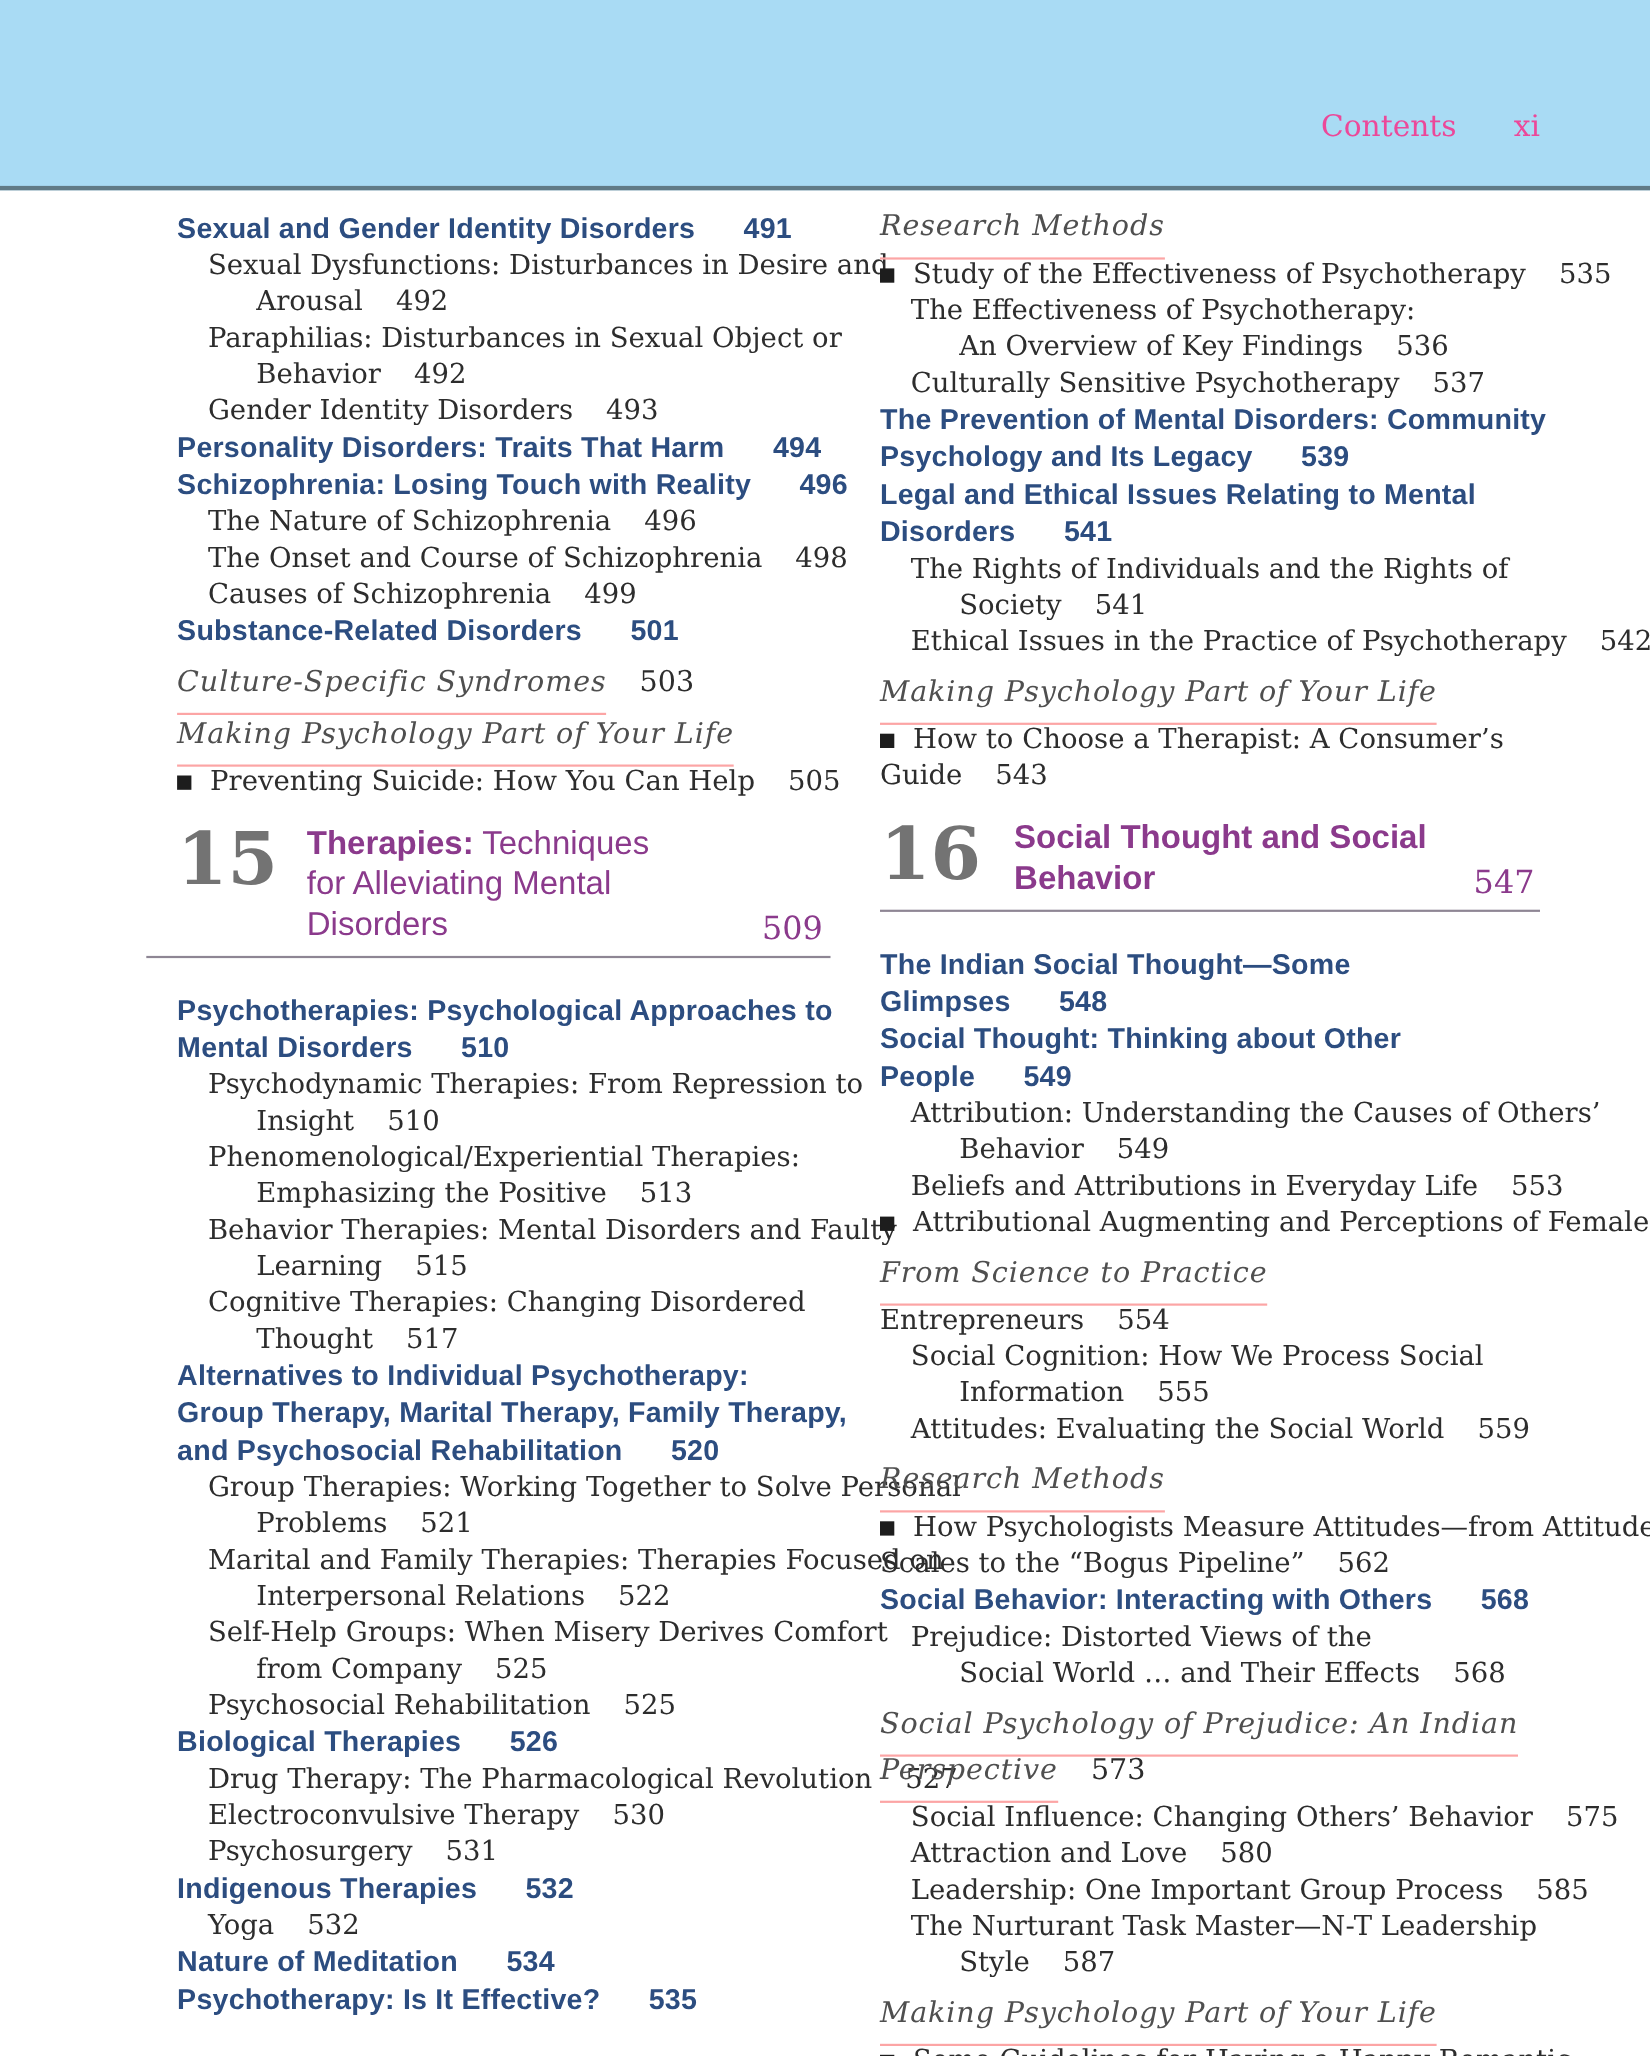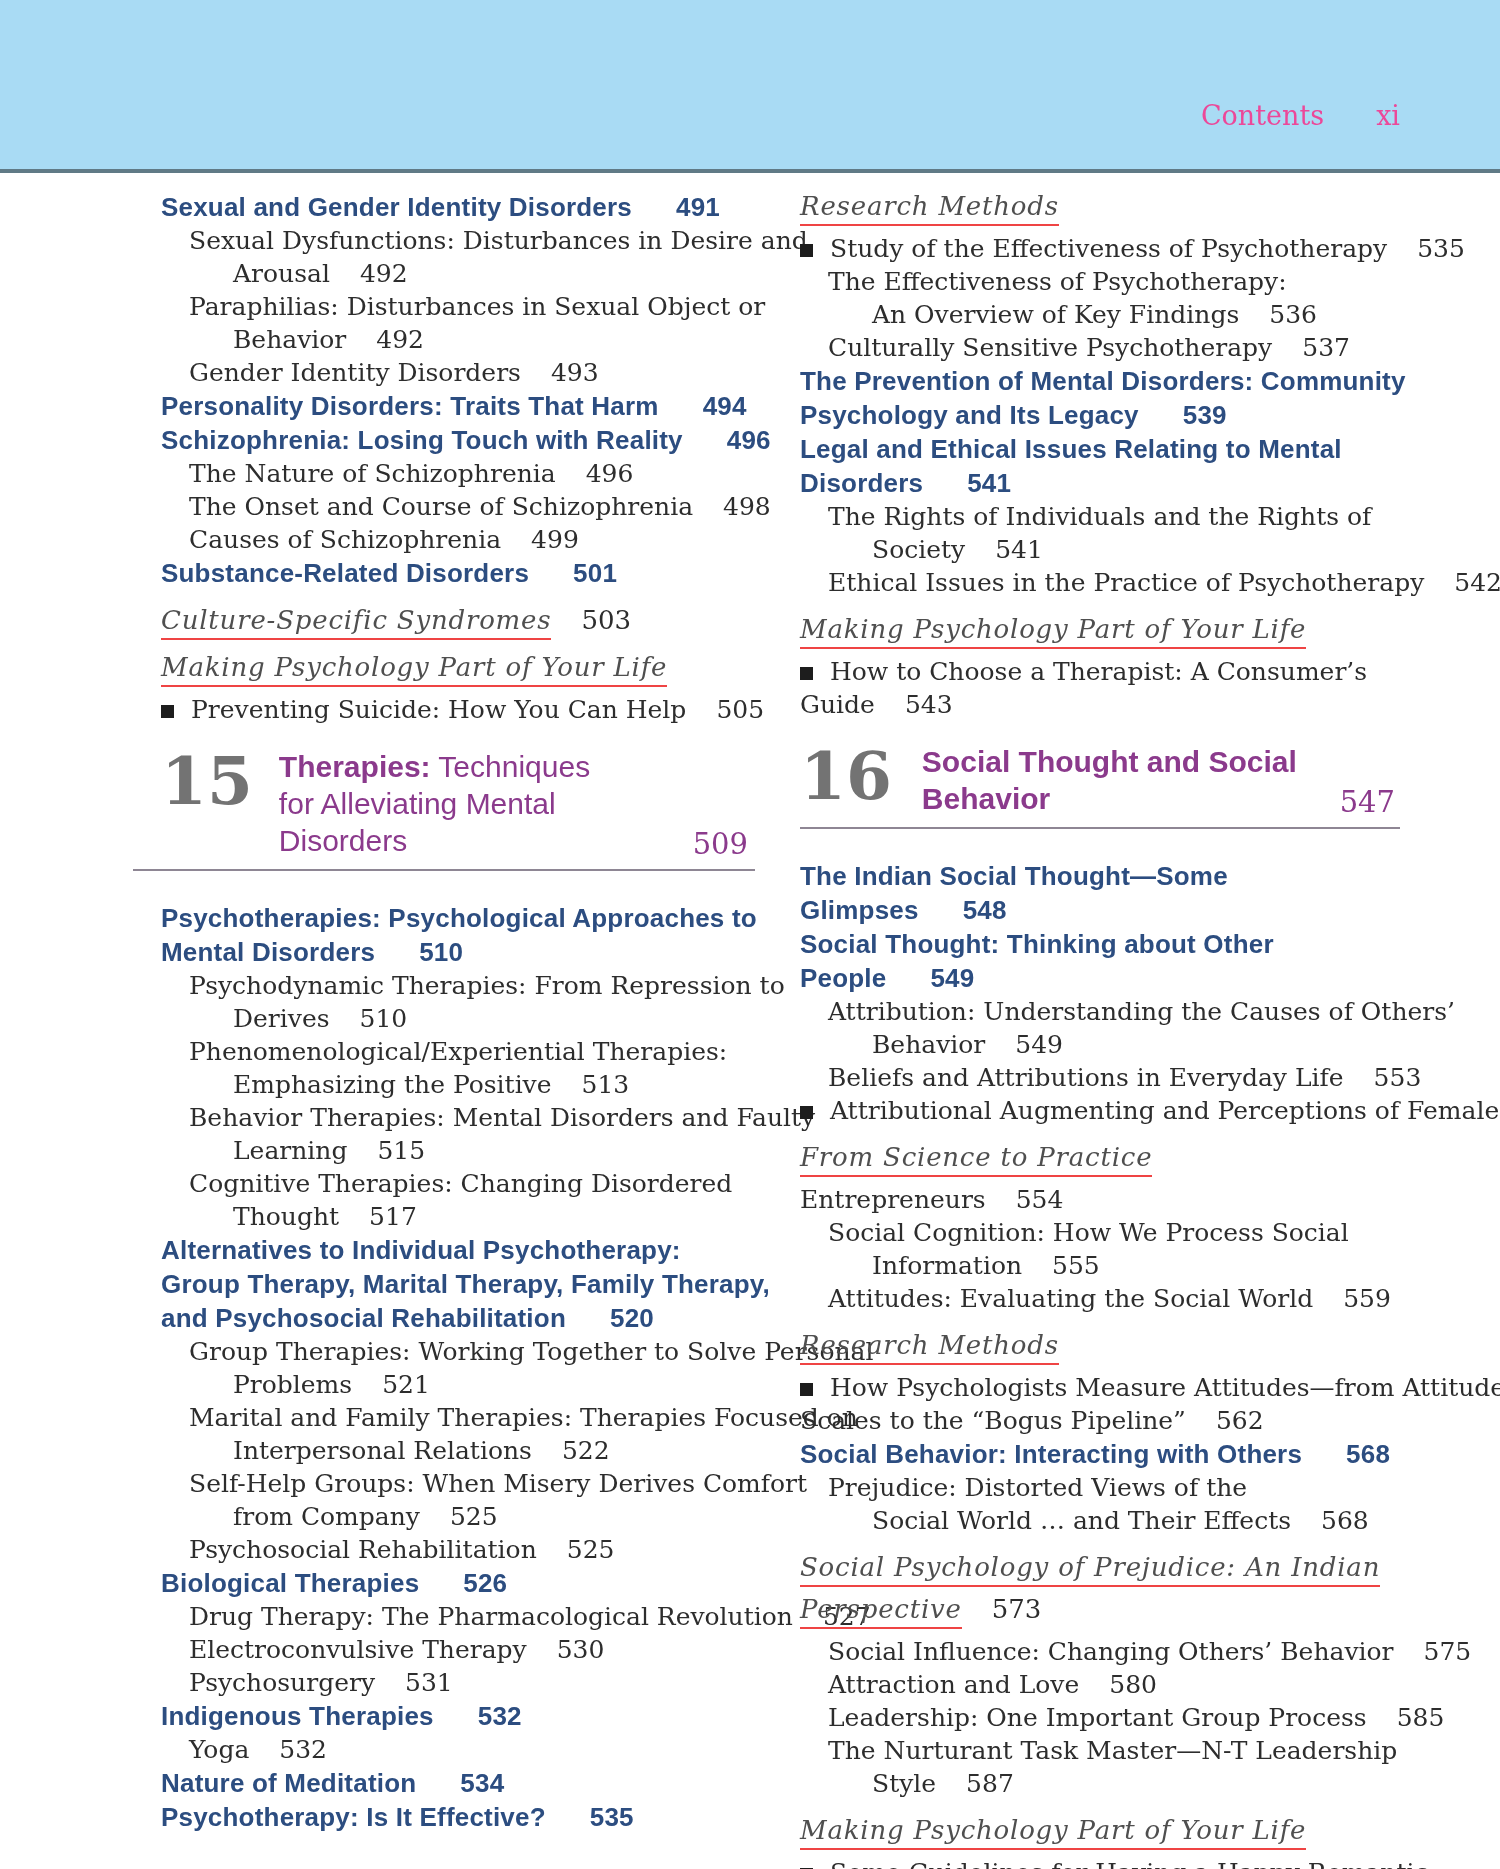--- a/index.html
+++ b/index.html
@@ -24,21 +24,21 @@
     font-size:25px;line-height:33px;color:#2d2d2d;
   }
   .row.h{
     font-family:"Liberation Sans",sans-serif;font-weight:bold;
     font-size:26px;color:#2c4d80;letter-spacing:0.2px;line-height:34px;
   }
   .s1{padding-left:28px;}
   .s2{padding-left:72px;}
   .s0{padding-left:0;}
   .f{margin:14px 0 9px 0;font-style:italic;color:#4f4f4f;font-size:26px;}
-  .f .txt{border-bottom:2px solid #ef4444;padding-bottom:3px;letter-spacing:0.8px;}
+  .f .txt{border-bottom:2px solid #fca5a5;padding-bottom:13px;letter-spacing:0.8px;}
   .f .pg{font-style:normal;color:#2d2d2d;}
   .f.fc{margin-top:0;}
   .col > .row:first-child{margin-top:0;}
   .sq{display:inline-block;width:13px;height:13px;background:#1d1d1d;margin-right:17px;}
   .pg{margin-left:30px;}
   .h .pg{margin-left:44px;}
 
   .chapter{position:relative;display:flex;margin:22px 0 32px 0;padding-bottom:10px;}
   .ch-num{
     font-family:"DejaVu Serif",serif;font-weight:bold;font-size:66px;
@@ -89,21 +89,21 @@
         <div class="ch-line"><span class="ch-b">Therapies:</span><span class="ch-n"> Techniques</span></div>
         <div class="ch-line"><span class="ch-n">for Alleviating Mental</span></div>
         <div class="ch-line"><span class="ch-n">Disorders</span></div>
       </div>
       <div class="ch-page">509</div>
       <div class="ch-rule"></div>
     </div>
     <div class="row h"><span class="txt">Psychotherapies: Psychological Approaches to</span></div>
     <div class="row h"><span class="txt">Mental Disorders</span><span class="pg">510</span></div>
     <div class="row s1"><span class="txt">Psychodynamic Therapies: From Repression to</span></div>
-    <div class="row s2"><span class="txt">Derives</span><span class="pg">510</span></div>
+    <div class="row s2"><span class="txt">Insight</span><span class="pg">510</span></div>
     <div class="row s1"><span class="txt">Phenomenological/Experiential Therapies:</span></div>
     <div class="row s2"><span class="txt">Emphasizing the Positive</span><span class="pg">513</span></div>
     <div class="row s1"><span class="txt">Behavior Therapies: Mental Disorders and Faulty</span></div>
     <div class="row s2"><span class="txt">Learning</span><span class="pg">515</span></div>
     <div class="row s1"><span class="txt">Cognitive Therapies: Changing Disordered</span></div>
     <div class="row s2"><span class="txt">Thought</span><span class="pg">517</span></div>
     <div class="row h"><span class="txt">Alternatives to Individual Psychotherapy:</span></div>
     <div class="row h"><span class="txt">Group Therapy, Marital Therapy, Family Therapy,</span></div>
     <div class="row h"><span class="txt">and Psychosocial Rehabilitation</span><span class="pg">520</span></div>
     <div class="row s1"><span class="txt">Group Therapies: Working Together to Solve Personal</span></div>

